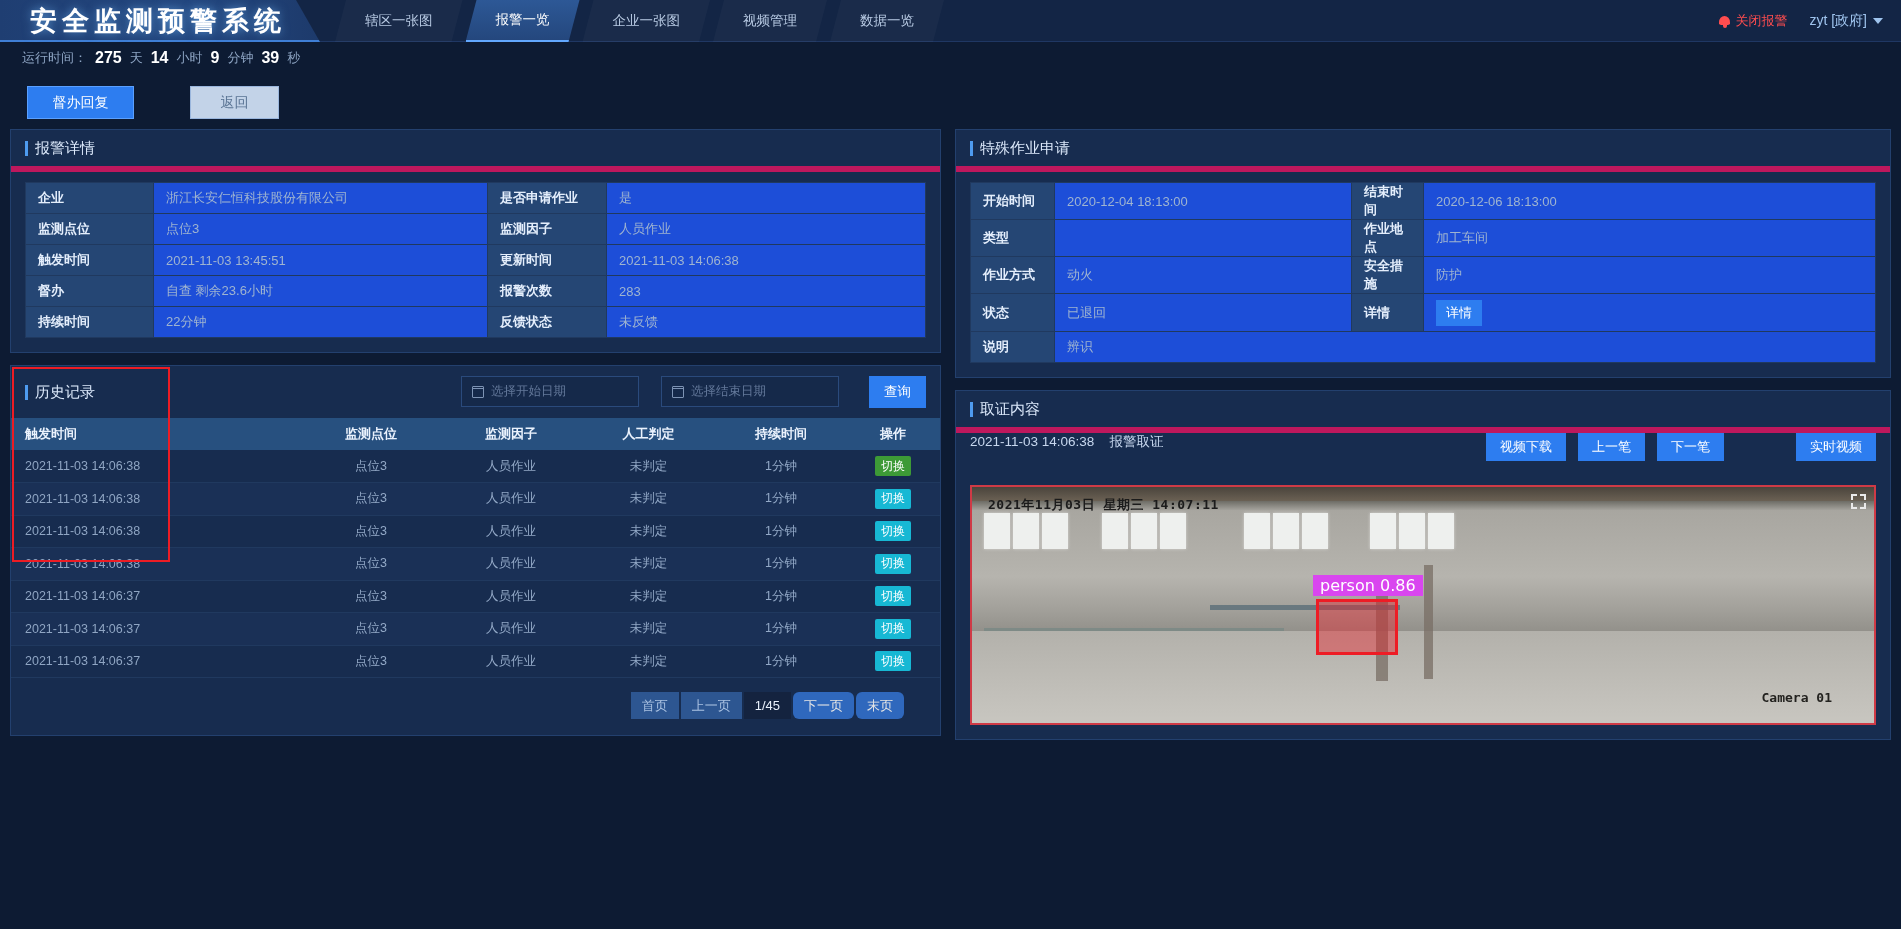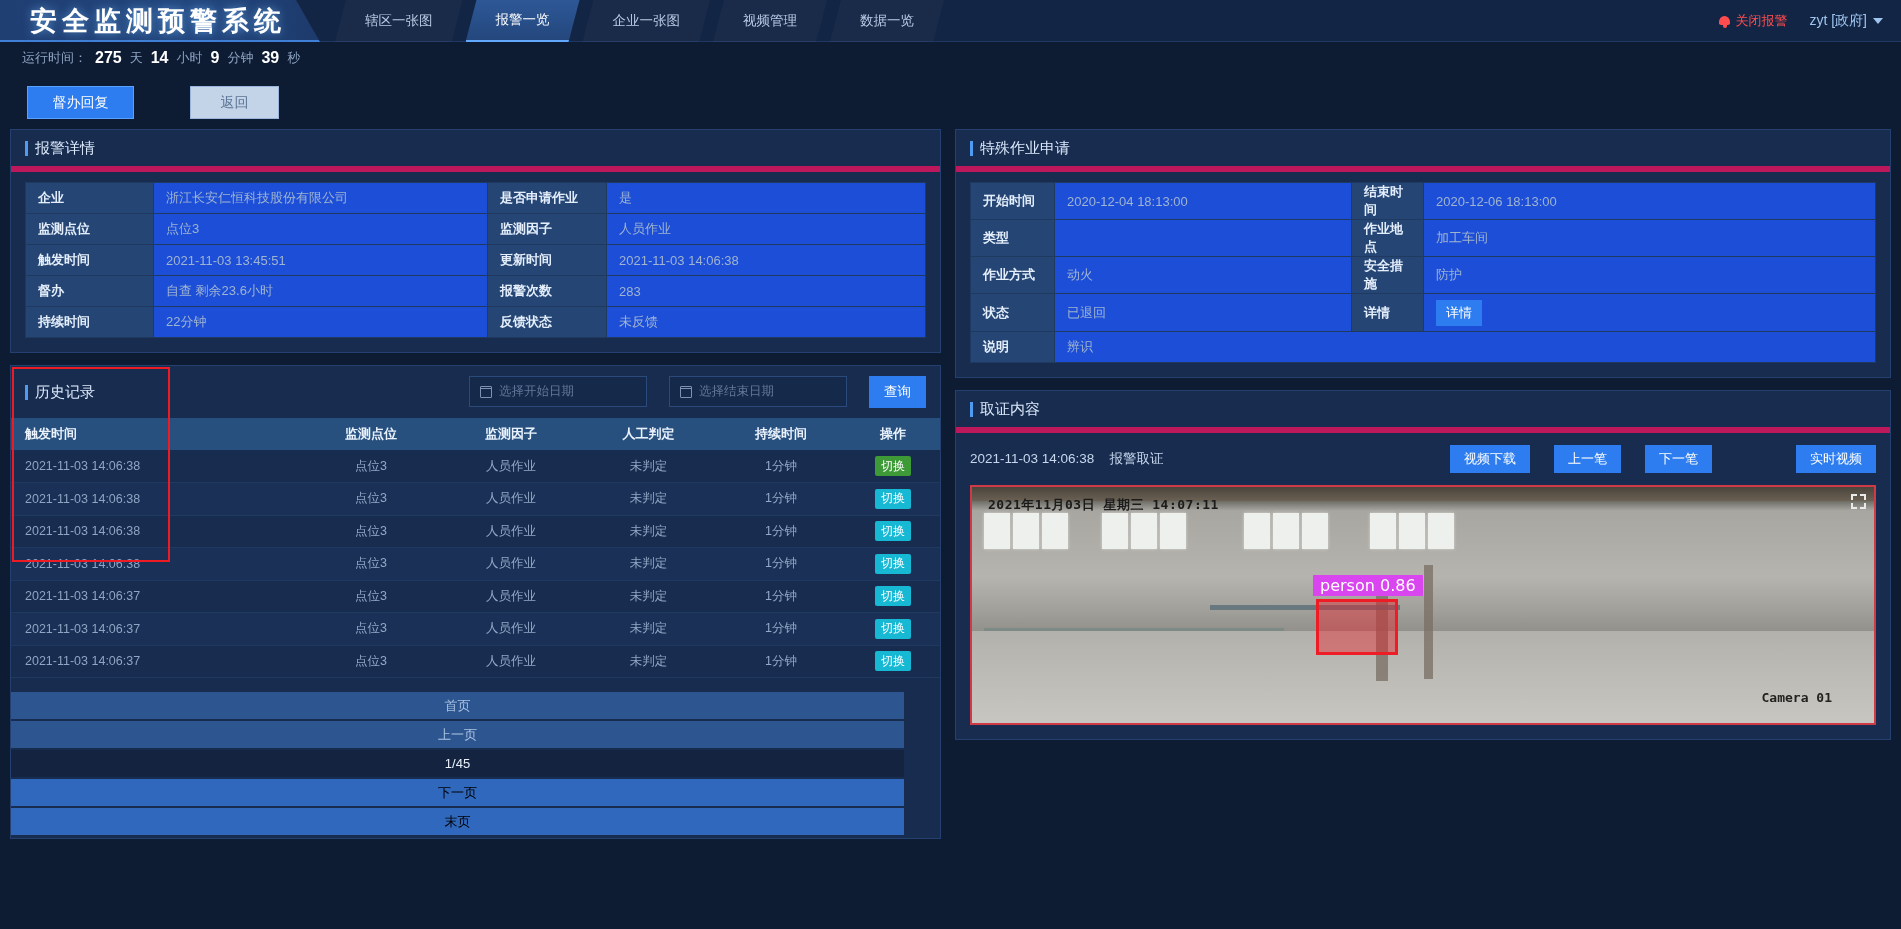--- a/index.html
+++ b/index.html
@@ -159,21 +159,21 @@
     gap: 7px; padding: 0 10px; font-size: 12.5px; color: #63789a; cursor: text;
   }
   .cal {
     width: 12px; height: 12px; border: 1.4px solid #7d93b4; border-radius: 1px;
     position: relative; flex: none;
   }
   .cal::before { content: ""; position: absolute; left: -1.4px; top: 1px; width: 12px; height: 1.5px; background: #7d93b4; }
   .btn-query {
     width: 57px; height: 32px; background: #2d7df0; color: #fff;
     font-size: 13.5px; display: flex; align-items: center; justify-content: center;
-    cursor: pointer; border: none;
+    cursor: pointer; border: none; margin-left: 8px;
   }
   .red-box {
     position: absolute; left: 1px; top: 1px;
     width: 158px; height: 195px; border: 2px solid #ed1c24;
     pointer-events: none; z-index: 5;
   }
 
   table.hist { width: 100%; border-collapse: collapse; table-layout: fixed; }
   table.hist th {
     height: 32px; background: #27507f; color: #eaf2fd;
@@ -188,33 +188,33 @@
   table.hist tr:nth-child(even) td { background: #1a3056; }
   table.hist tr:nth-child(odd) td { background: #172c4f; }
   .tag {
     display: inline-flex; align-items: center; justify-content: center;
     width: 36px; height: 20px; font-size: 12px; color: #fff;
     border-radius: 2px; cursor: pointer;
   }
   .tag.green { background: #3d9a36; }
   .tag.cyan { background: #17b8d4; }
 
-  .pager { display: flex; justify-content: flex-end; gap: 2px; padding: 14px 36px 3px 0; flex-direction: column; }
+  .pager { display: flex; justify-content: flex-end; gap: 2px; padding: 14px 36px 16px 0; }
   .pg {
     height: 27px; min-width: 47px; padding: 0 11px;
     display: flex; align-items: center; justify-content: center;
     font-size: 13px; background: #2d5691; color: #aac2e2; cursor: pointer;
   }
   .pg.cur { background: #14233f; color: #e9f1fc; }
-  .pg.on { background: #2f68bd; color: #000000; }
+  .pg.on { background: #2f68bd; color: #e5e5e5; border-radius: 6px; }
 
   
   .ev-bar {
-    height: 52px; display: flex; align-items: center;
-    padding: 0 14px; gap: 24px;
+    height: 52px; display: flex; align-items: flex-start;
+    padding: 0 14px; gap: 12px;
   }
   .ev-label { font-size: 13.5px; color: #c7d7ee; margin-right: auto; }
   .btn-sm {
     height: 28px; padding: 0 14px; background: #2d7df0; color: #fff;
     font-size: 13px; display: flex; align-items: center; justify-content: center;
     cursor: pointer; border: none;
   }
   .video-wrap {
     margin: 0 14px 14px 14px; position: relative;
     height: 240px; border: 2px solid #cf3a46;

